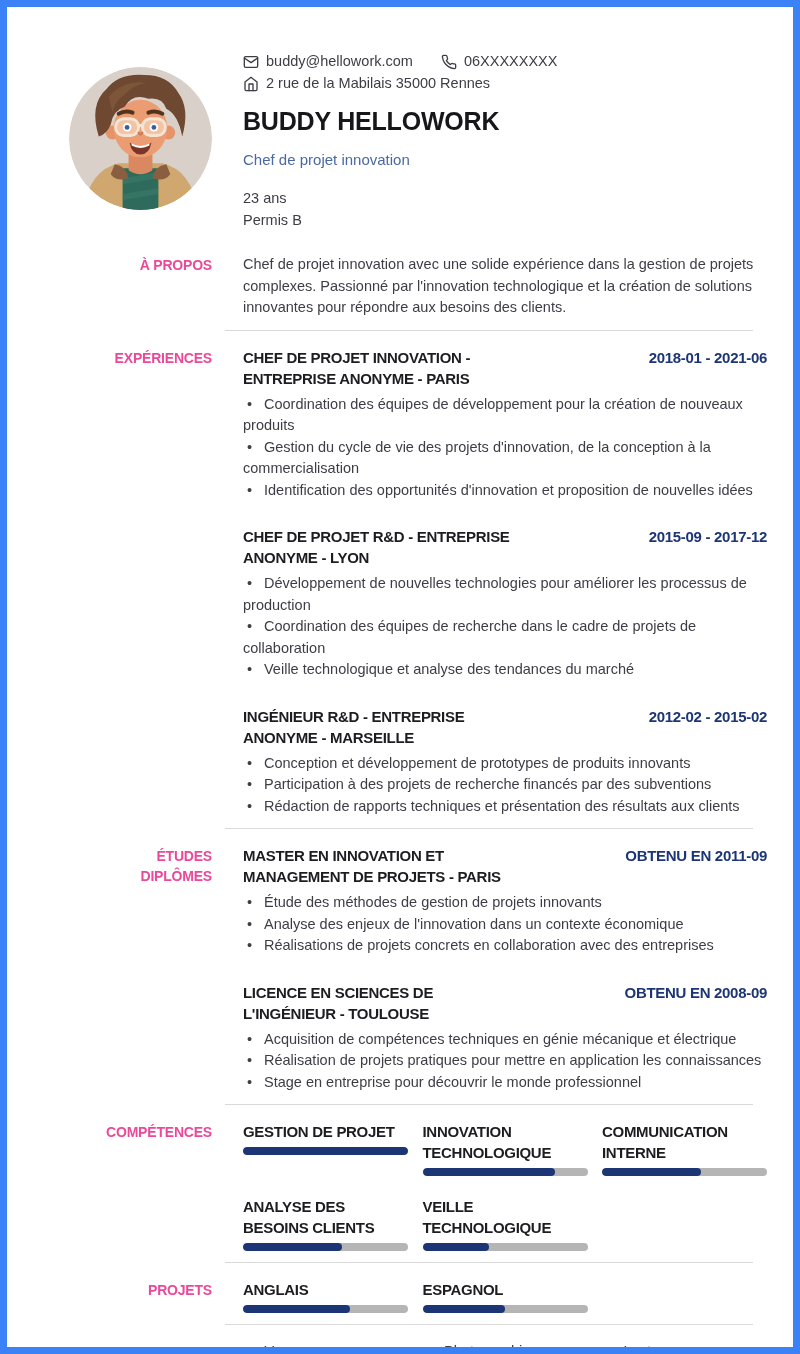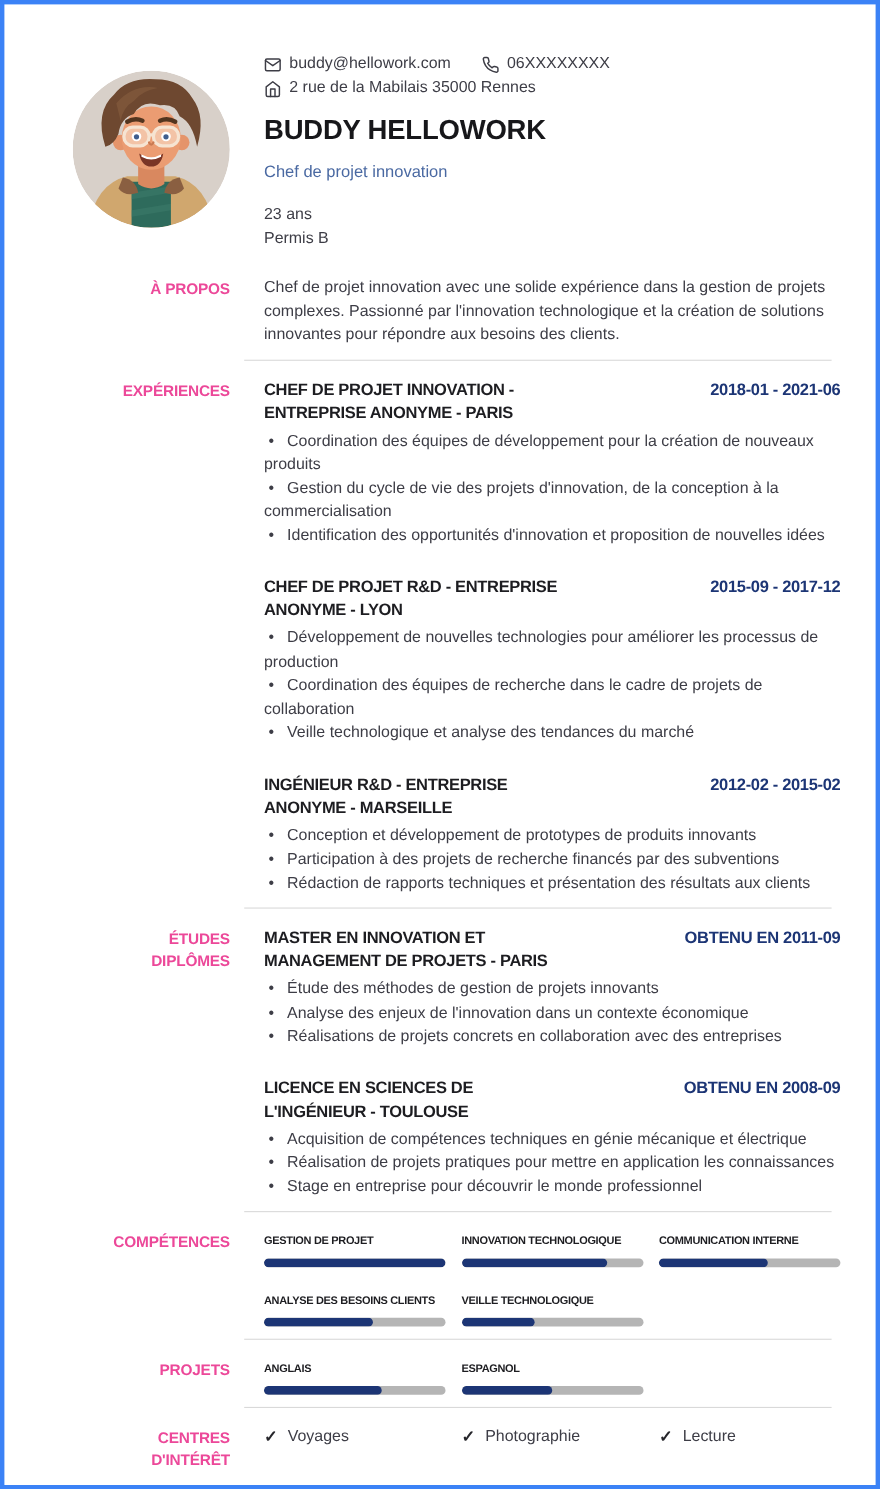--- a/index.html
+++ b/index.html
@@ -3,21 +3,21 @@
 <meta charset="utf-8">
 <style>
   * { margin: 0; padding: 0; box-sizing: border-box; }
   html,body { background: #ffffff; }
   body { font-family: "Liberation Sans", sans-serif; }
 
   .page {
     position: relative;
     width: 800px; height: 1354px;
     background: #fff;
-    border: 4px solid #3b82f6;
+    border: 7px solid #3b82f6;
     overflow: hidden;
   }
 
   
   .header { position: relative; padding: 44px 40px 0 236px; }
   .avatar-wrap {
     position: absolute; left: 62px; top: 60px;
     width: 143px; height: 143px; border-radius: 50%;
     overflow: hidden;
   }
@@ -57,21 +57,21 @@
   .job-date { flex: 1; text-align: right; white-space: nowrap;
     font-size: 15px; font-weight: 700; color: #1c3575;
     letter-spacing: -0.3px; line-height: 21px; }
   .bullets { margin-top: 5px; }
   .bullet-item { text-indent: 4px; }
   .bullet-item .dot { display: inline-block; width: 17px; text-indent: 0; }
 
   
   .grid3 { display: grid; grid-template-columns: repeat(3, 165px);
     column-gap: 14.5px; row-gap: 20px; }
-  .skill-name { font-size: 10px; font-weight: 700; color: #1d1d21;
+  .skill-name { font-size: 15px; font-weight: 700; color: #1d1d21;
     line-height: 21px; letter-spacing: -0.3px; }
   .bar { margin-top: 5px; height: 8px; border-radius: 4px; background: #b5b5b5;
     overflow: hidden; width: 165px; }
   .bar-fill { height: 100%; border-radius: 4px; background: #1c3575; }
 
   
   .interests-grid { display: grid; grid-template-columns: repeat(3, 165px);
     column-gap: 14.5px; row-gap: 13px; }
   .interest { display: flex; align-items: center; gap: 9px;
     font-size: 14.5px; color: #3d3d46; line-height: 21px; }

